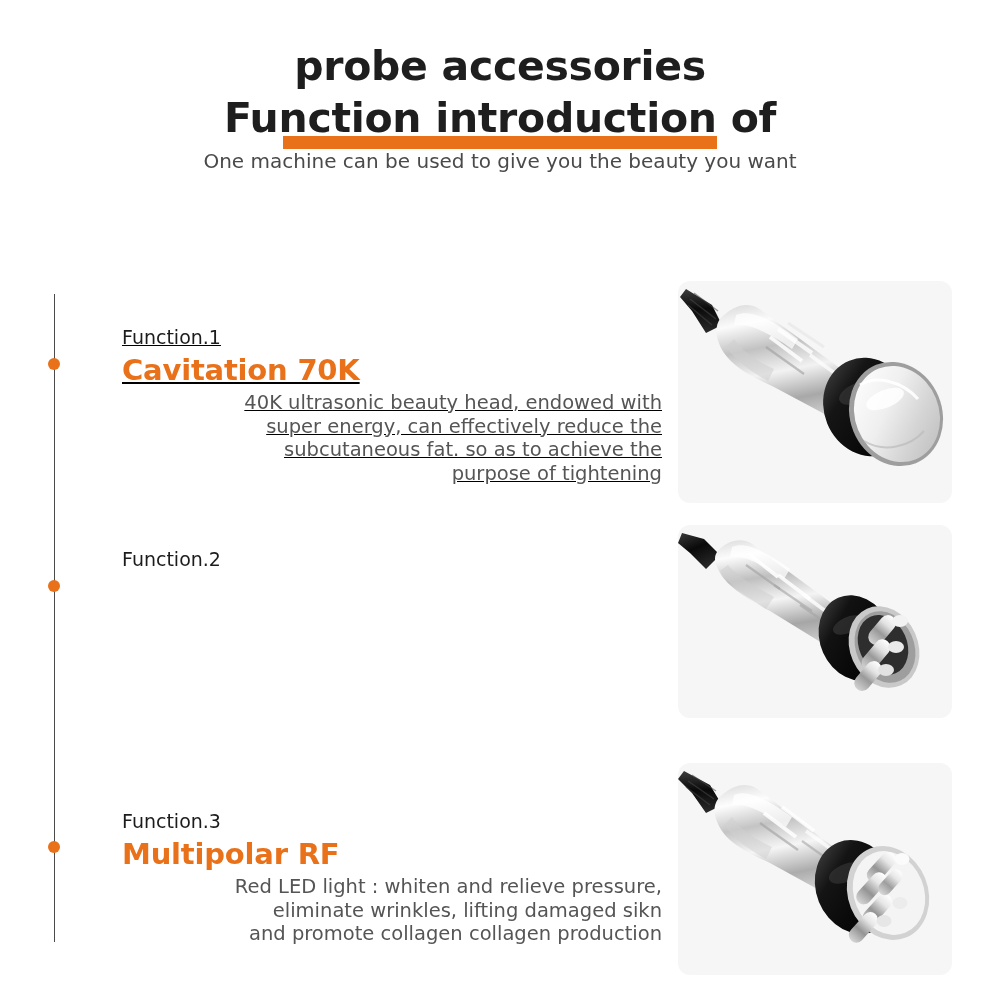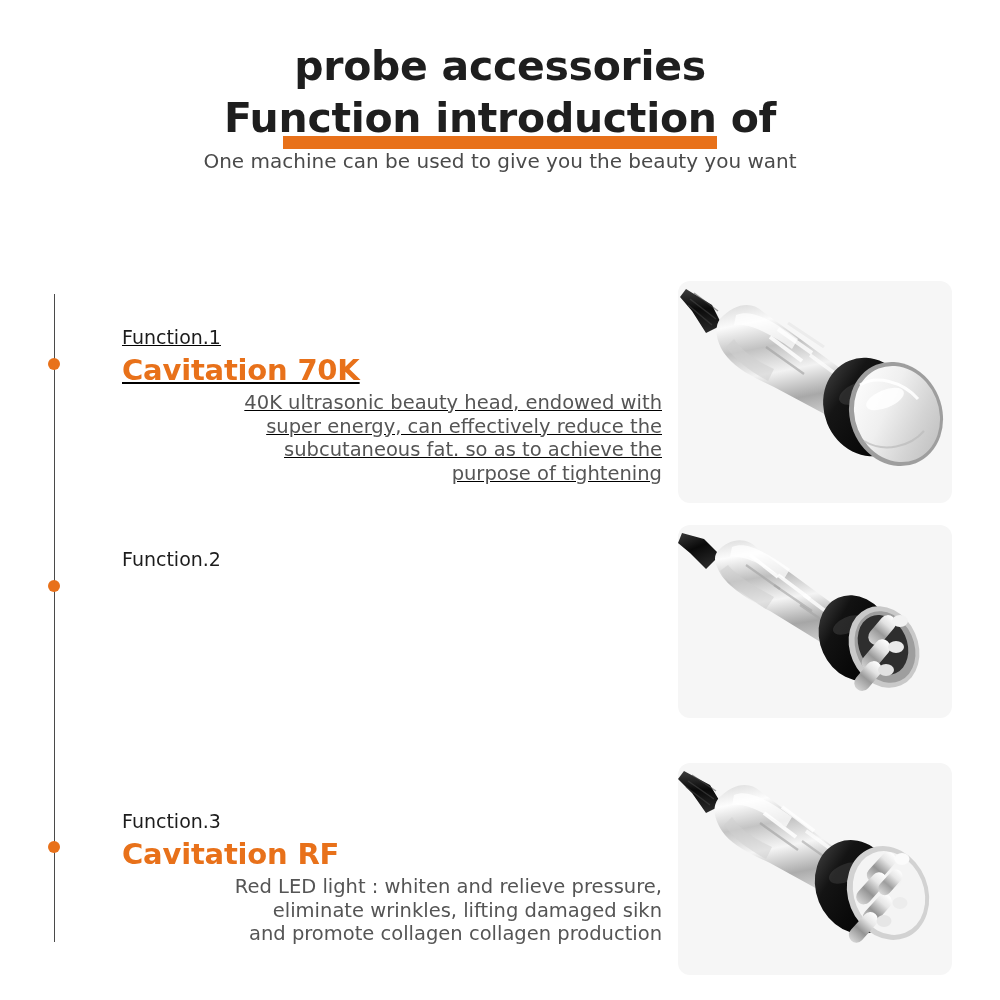--- a/index.html
+++ b/index.html
@@ -167,21 +167,21 @@
 subcutaneous fat. so as to achieve the
 purpose of tightening</div>
   </div>
 
   <div class="fn-block b2">
     <div class="fn-label">Function.2</div>
   </div>
 
   <div class="fn-block b3">
     <div class="fn-label">Function.3</div>
-    <div class="fn-title">Cavitation RF</div>
+    <div class="fn-title">Multipolar RF</div>
     <div class="fn-desc">Red LED light : whiten and relieve pressure,
 eliminate wrinkles, lifting damaged sikn
 and promote collagen collagen production</div>
   </div>
 
   <div class="prod-card c1">
 
     <svg viewBox="0 0 274 222">
       <defs>
         <linearGradient id="chrome1" x1="0" y1="0" x2="0.25" y2="1">

